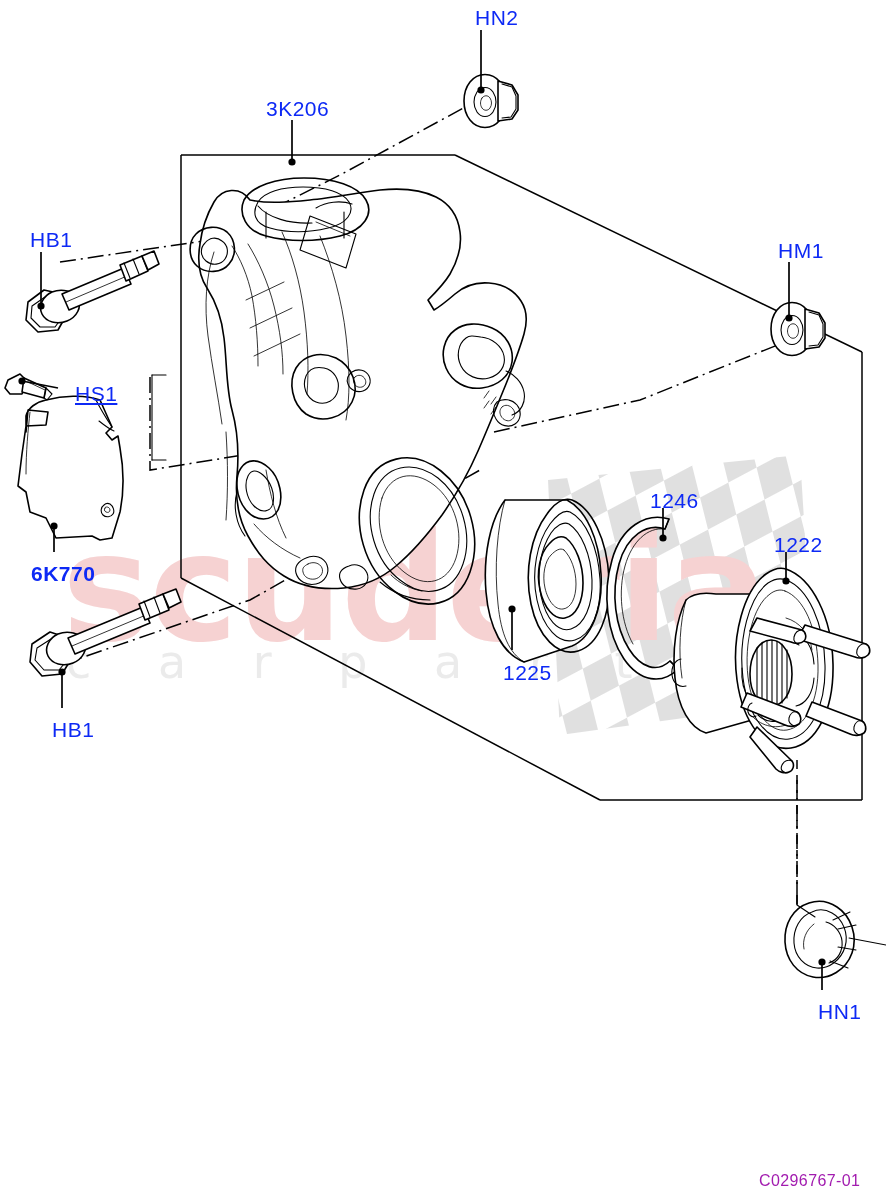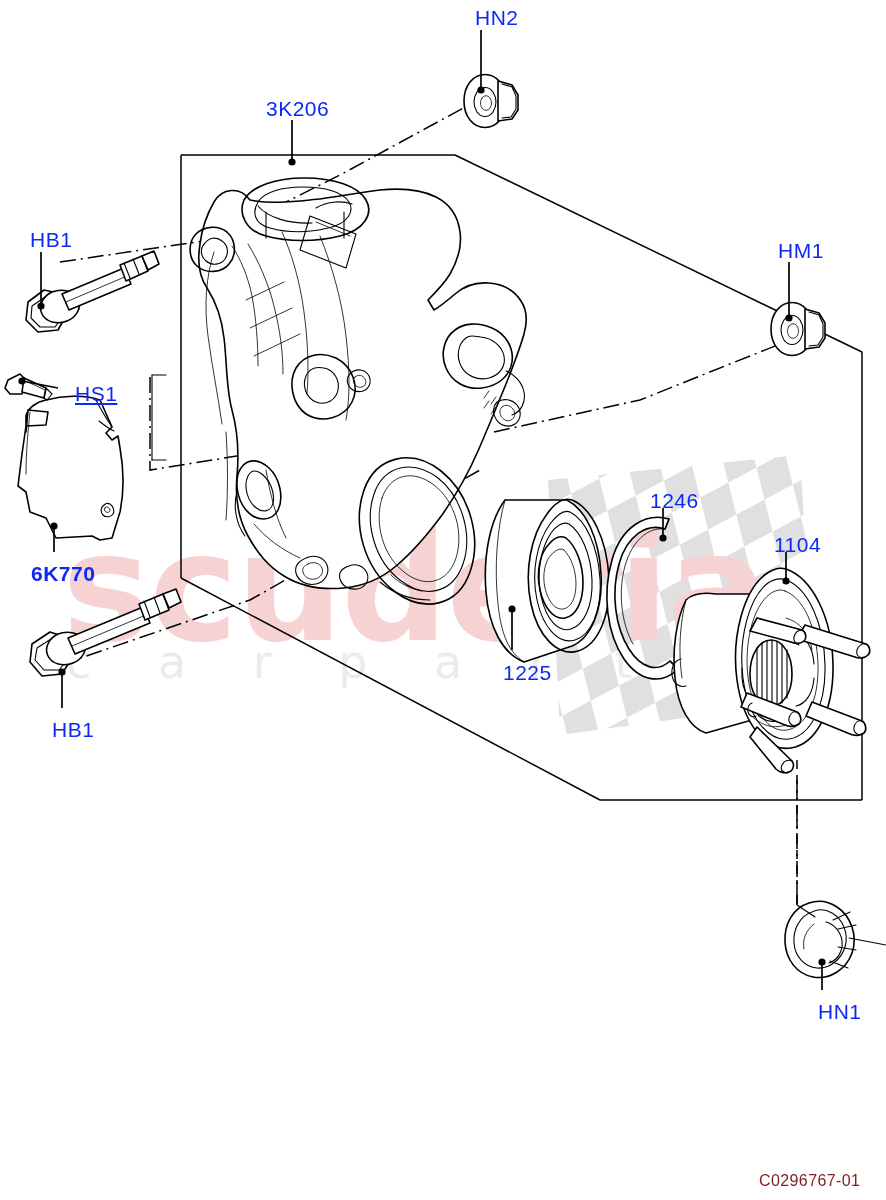--- a/index.html
+++ b/index.html
@@ -18,21 +18,21 @@
     position:absolute;
     color:#0d29f5;
     font-size:21px;
     font-weight:400;
     letter-spacing:0.5px;
     white-space:nowrap;
     font-family:"Liberation Sans","DejaVu Sans",sans-serif;
   }
   .figure-code{
     position:absolute;
-    color:#7f1d1d;
+    color:#a21caf;
     font-size:16px;
     letter-spacing:0.4px;
     white-space:nowrap;
     font-family:"Liberation Sans","DejaVu Sans",sans-serif;
   }
   .wm-text-main{
     font-family:"DejaVu Sans","Liberation Sans",sans-serif;
     font-size:150px;
     font-weight:700;
     fill:#f6d2d2;
@@ -526,21 +526,21 @@
     <span class="callout-label" style="left:18px;top:228px;">HB1</span>
 
     <span class="callout-label" style="left:766px;top:239px;">HM1</span>
 
     <span class="callout-label" style="left:63px;top:382px;text-decoration:underline;">HS1</span>
 
     <span class="callout-label" style="left:19px;top:562px;font-weight:bold;">6K770</span>
 
     <span class="callout-label" style="left:638px;top:489px;">1246</span>
 
-    <span class="callout-label" style="left:762px;top:533px;">1104</span>
+    <span class="callout-label" style="left:762px;top:533px;">1222</span>
 
     <span class="callout-label" style="left:491px;top:661px;text-align:center;">1225</span>
 
     <span class="callout-label" style="left:40px;top:718px;">HB1</span>
 
     <span class="callout-label" style="left:806px;top:1000px;">HN1</span>
 
     <span class="figure-code" style="left:747px;top:1172px;">C0296767-01</span>
   </div>
 

